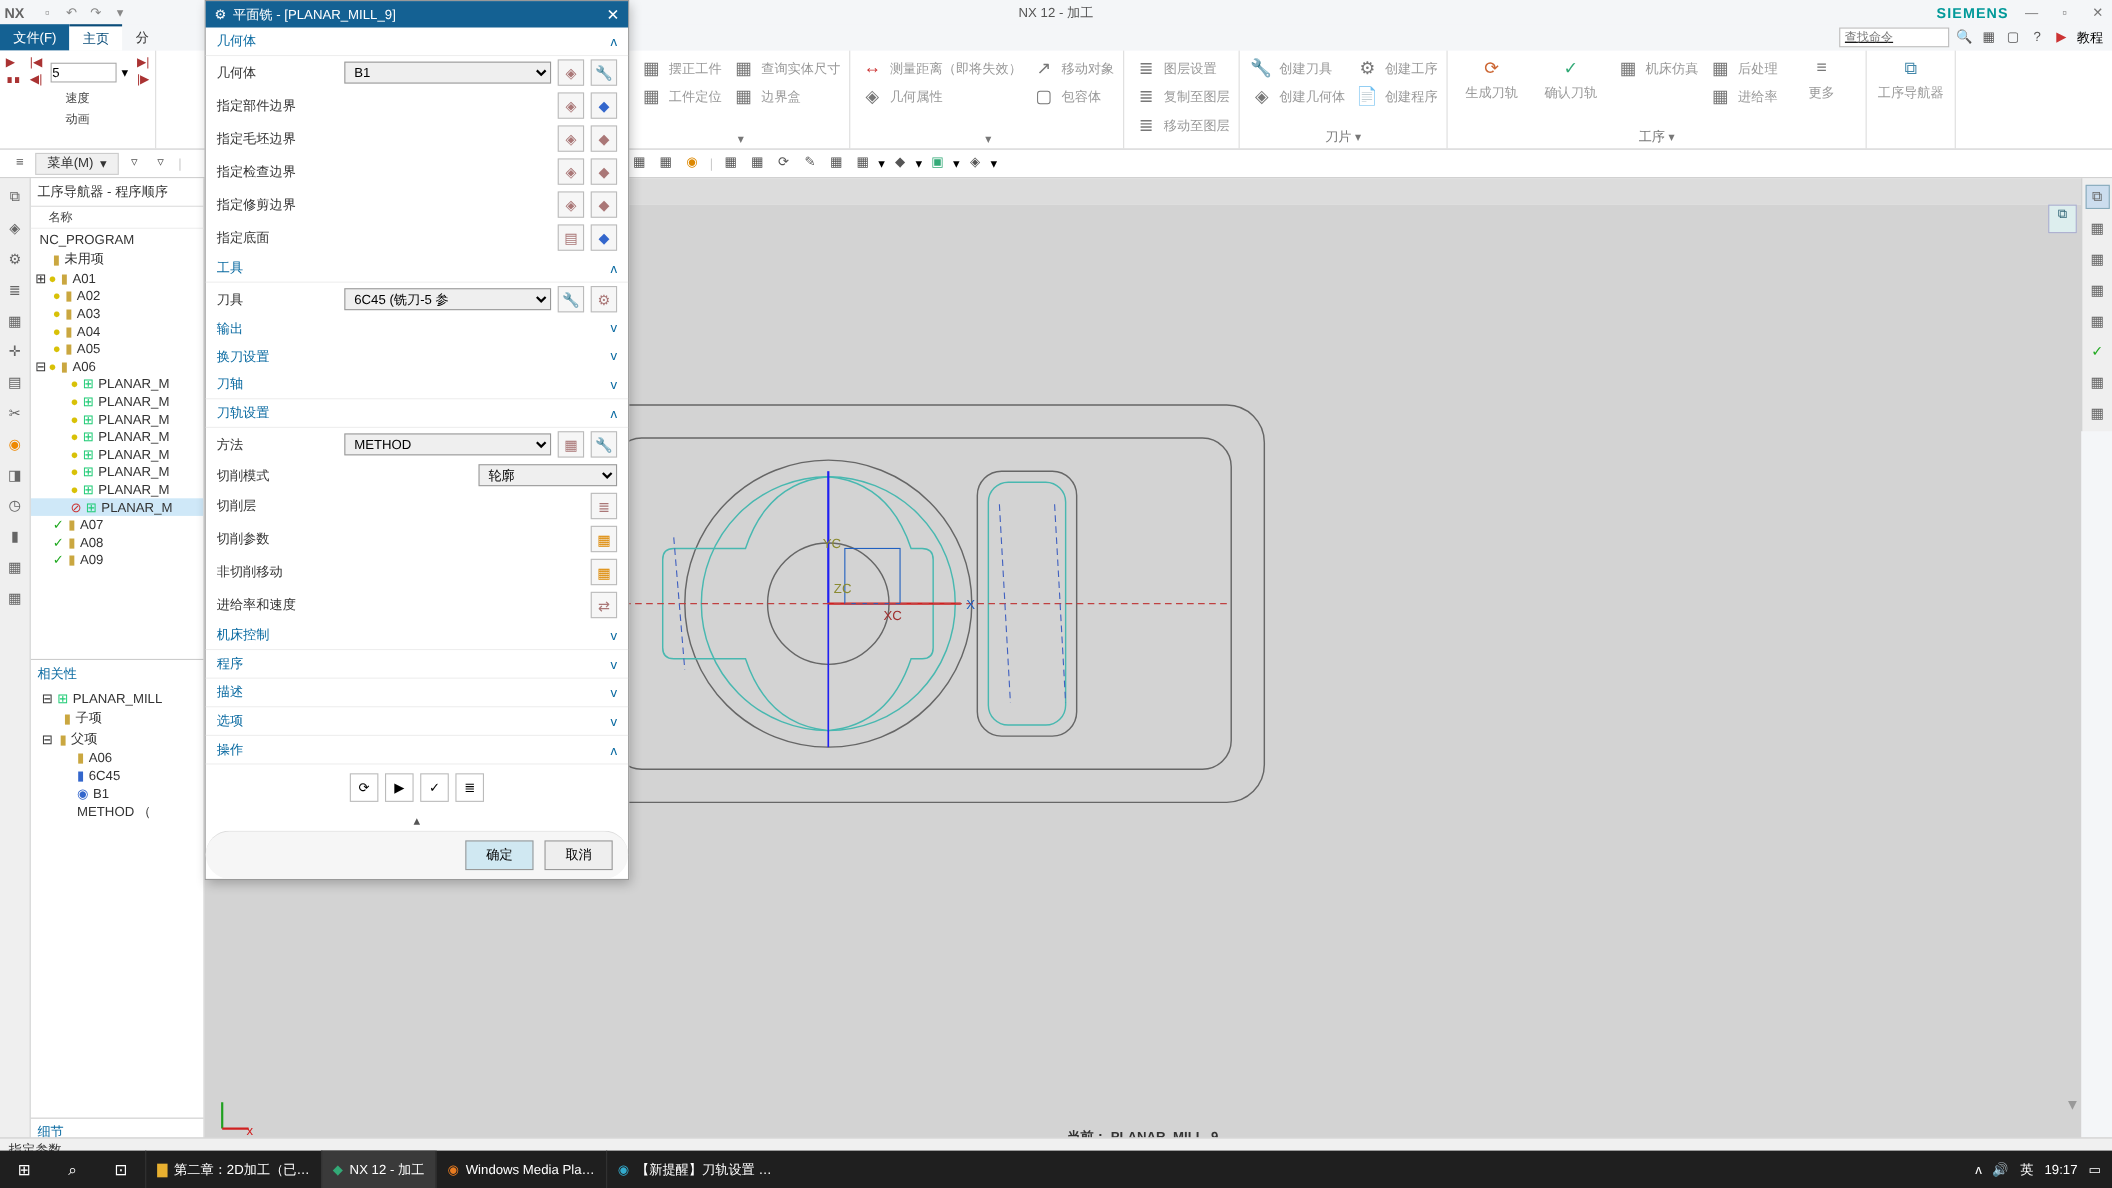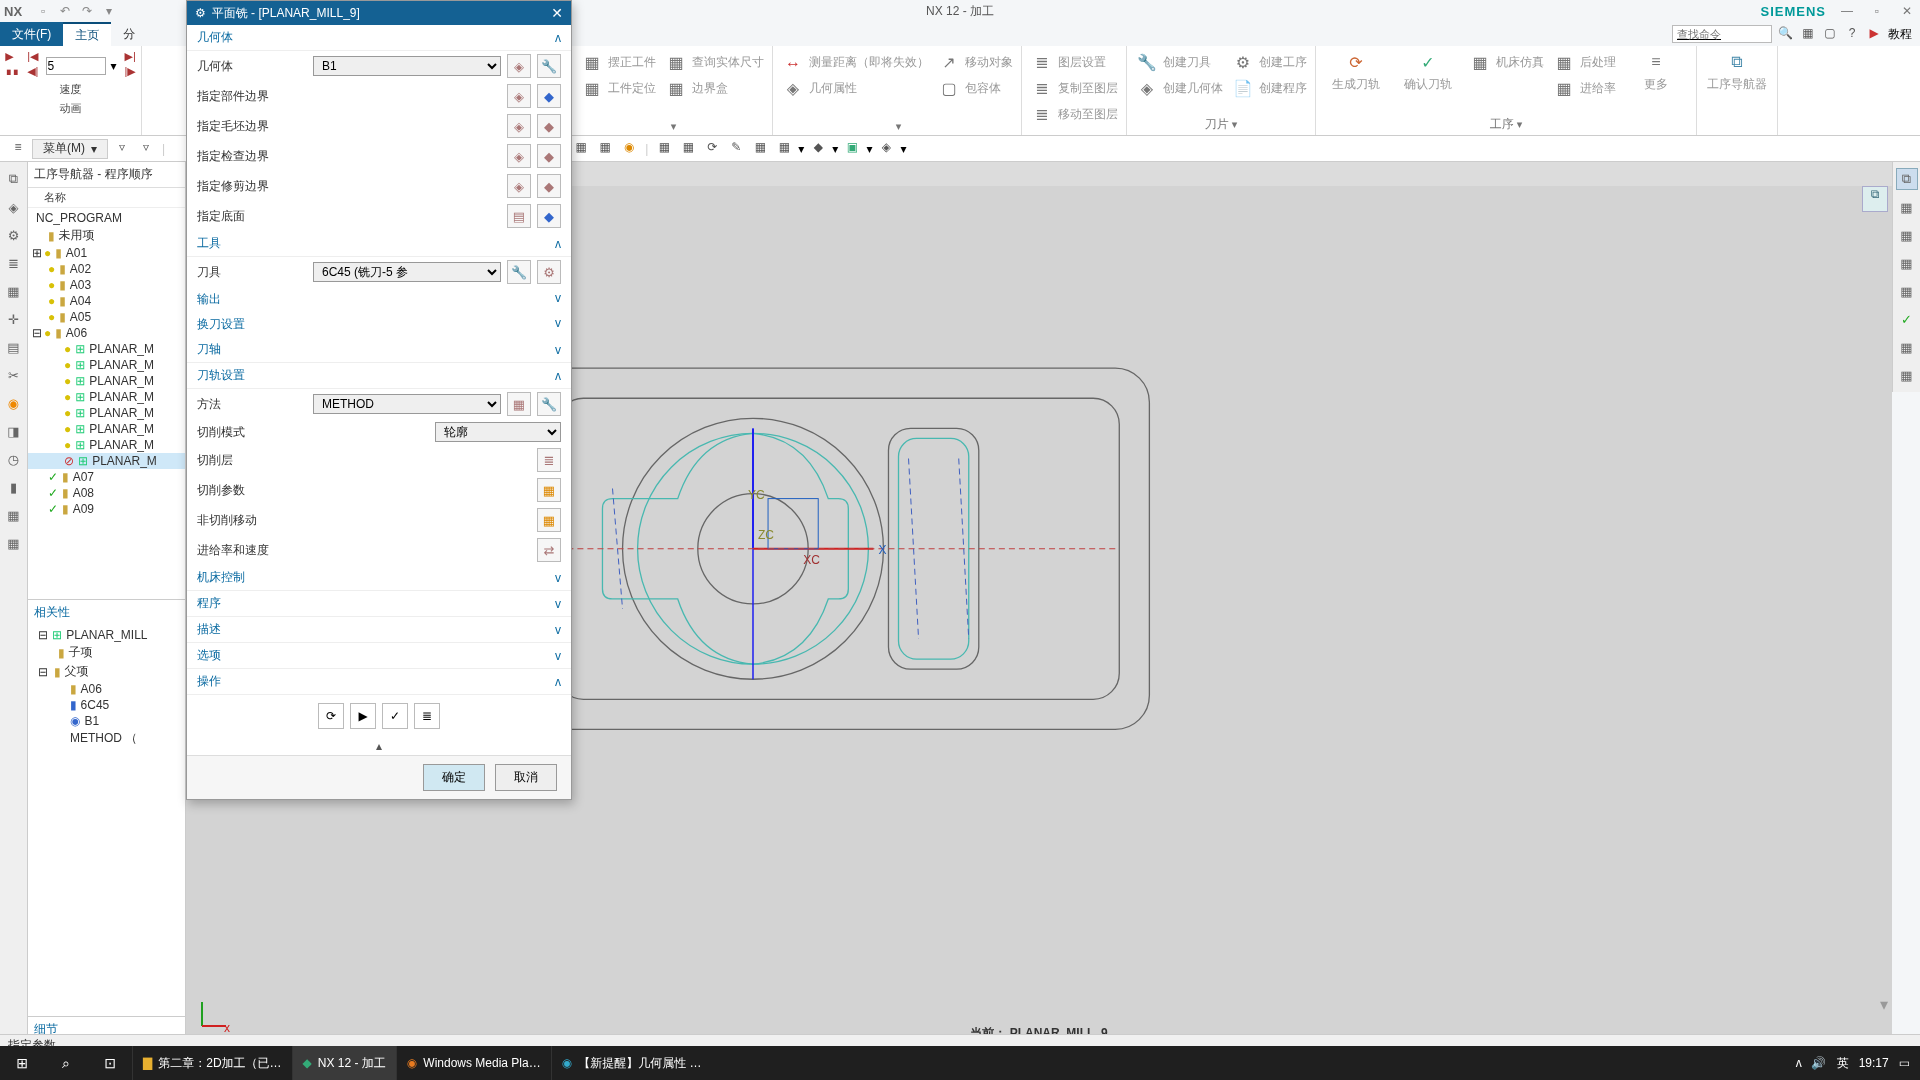--- a/index.html
+++ b/index.html
@@ -88,21 +88,21 @@
   .dlg-row select { flex: 1; }
   .dlg-row .icobtn { width: 24px; height: 24px; border: 1px solid #bbb; background: #f6f6f6; display: flex; align-items: center; justify-content: center; color: #a77; font-size: 13px; }
   .dlg-row .icobtn.o { color: #d80; }
   .dlg-row .spacer { flex: 1; }
   .dlg-row .numinp { width: 62px; text-align: right; }
   .dlg-row .numinp.sel { background: #3787c7; color: #fff; }
   .dlg-link { padding: 4px 10px; color: #0a6aa1; display: flex; }
   .dlg-link .chev { margin-left: auto; }
   .dlg-opicons { display: flex; gap: 6px; justify-content: center; padding: 8px; }
   .dlg-opicons span { width: 26px; height: 26px; border: 1px solid #bbb; display: flex; align-items: center; justify-content: center; }
-  .dlg-footer { display: flex; justify-content: flex-end; gap: 10px; padding: 8px 14px; border-top: 1px solid #ddd; background: #f6f6f6;}
+  .dlg-footer { display: flex; justify-content: flex-end; gap: 10px; padding: 8px 14px; border-top: 1px solid #ddd; background: #f6f6f6; border-radius: 22px;}
   .dlg-btn { padding: 4px 18px; border: 1px solid #999; background: #eee; }
   .dlg-arrow { text-align: center; color: #555; padding: 2px; }
 
   
   .viewport { position: absolute; left: 186px; right: 28px; top: 186px; bottom: 38px; background: #d3d3d3; }
   .vp-svg { width: 100%; height: 100%; }
   .axis-ico { position: absolute; left: 8px; bottom: 8px; width: 40px; height: 40px; }
   .current-label { position: absolute; bottom: 0; left: 50%; transform: translateX(-50%); font-size: 12px; color: #333; font-weight: bold;}
   .vp-topright { position: absolute; right: 4px; top: 0; width: 26px; height: 26px; background: #dee; border: 1px solid #aac; text-align: center; color:#367; }
 
@@ -744,21 +744,21 @@
   <div class="titem active">
       <span style="color:#3a7">◆</span>
       <span>NX 12 - 加工</span>
     </div>
   <div class="titem">
       <span style="color:#e87b20">◉</span>
       <span>Windows Media Pla…</span>
     </div>
   <div class="titem">
       <span style="color:#3ac">◉</span>
-      <span>【新提醒】几何属性 …</span>
+      <span>【新提醒】刀轨设置 …</span>
     </div>
   <div class="tray">
     <span>ʌ</span>
     <span>🔊</span>
     <span>英</span>
     <span>19:17</span>
     <span>▭</span>
   </div>
 </div>
 

